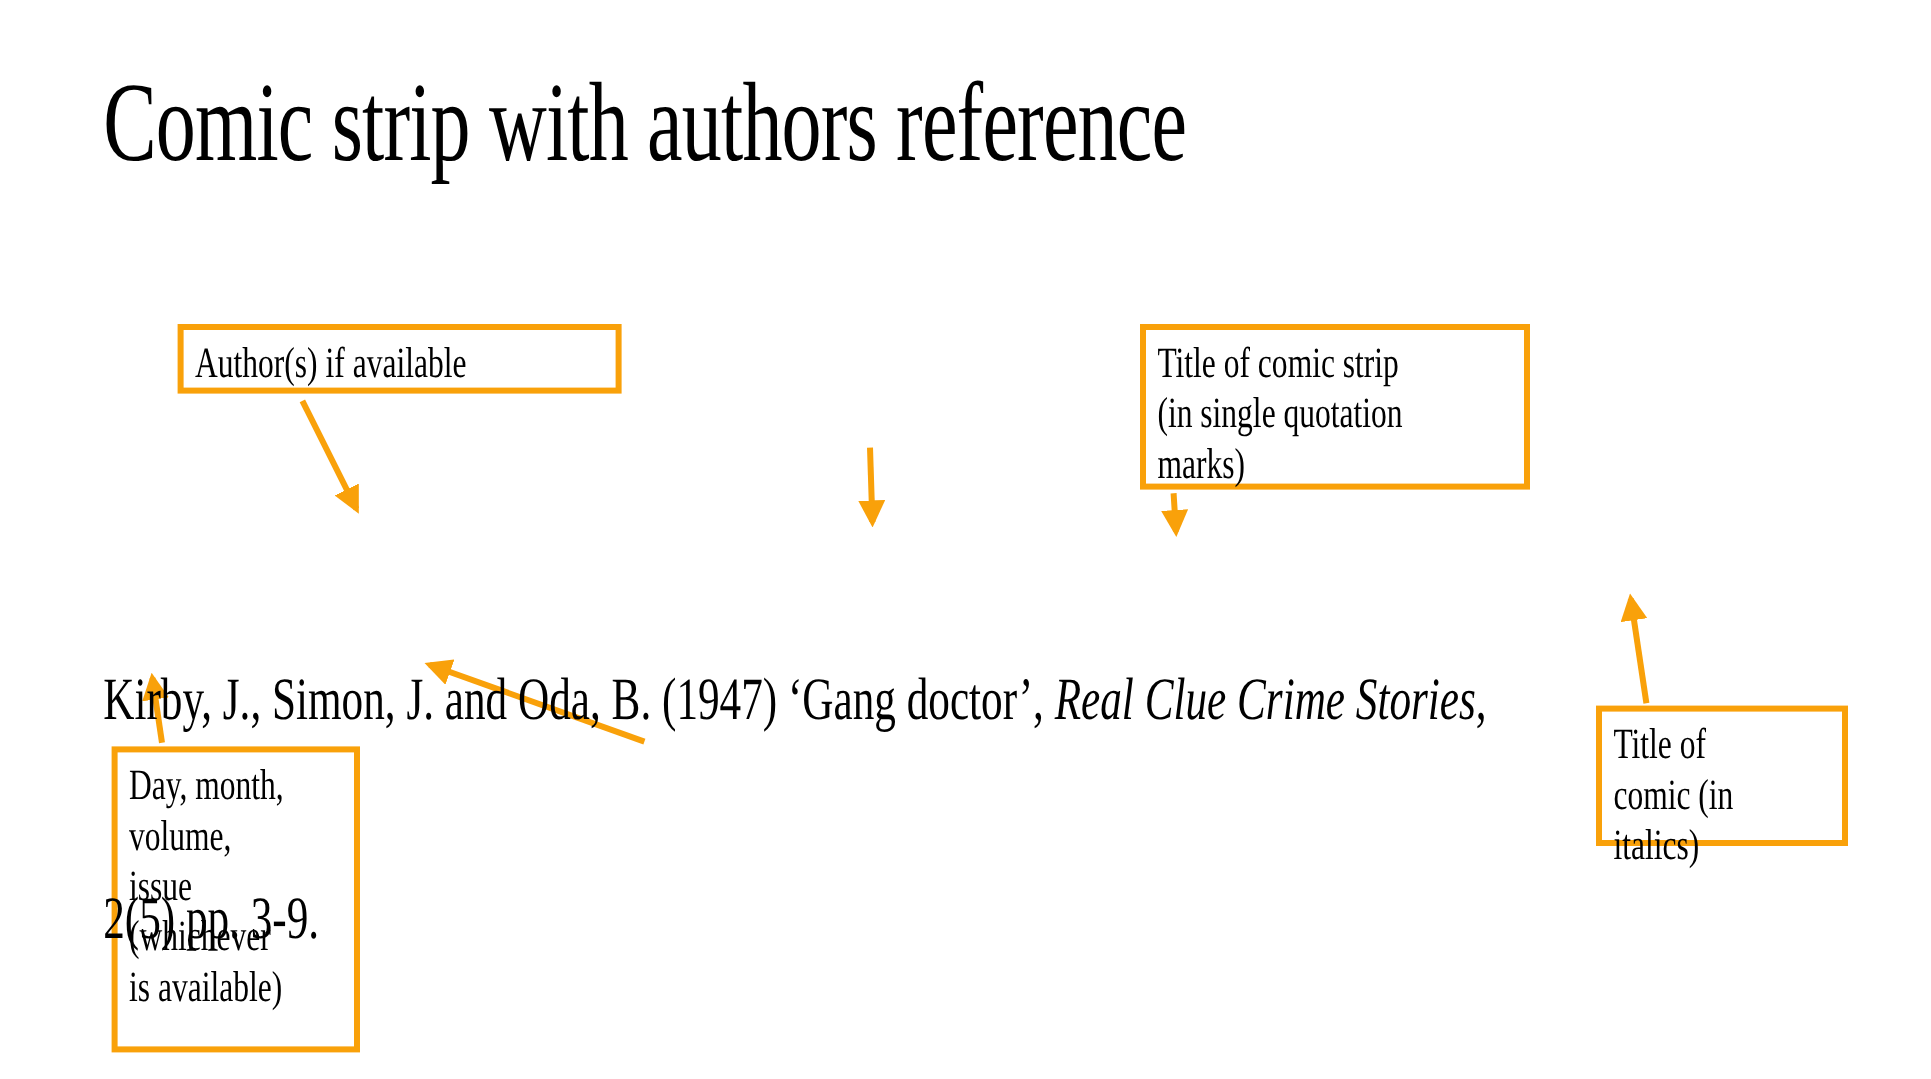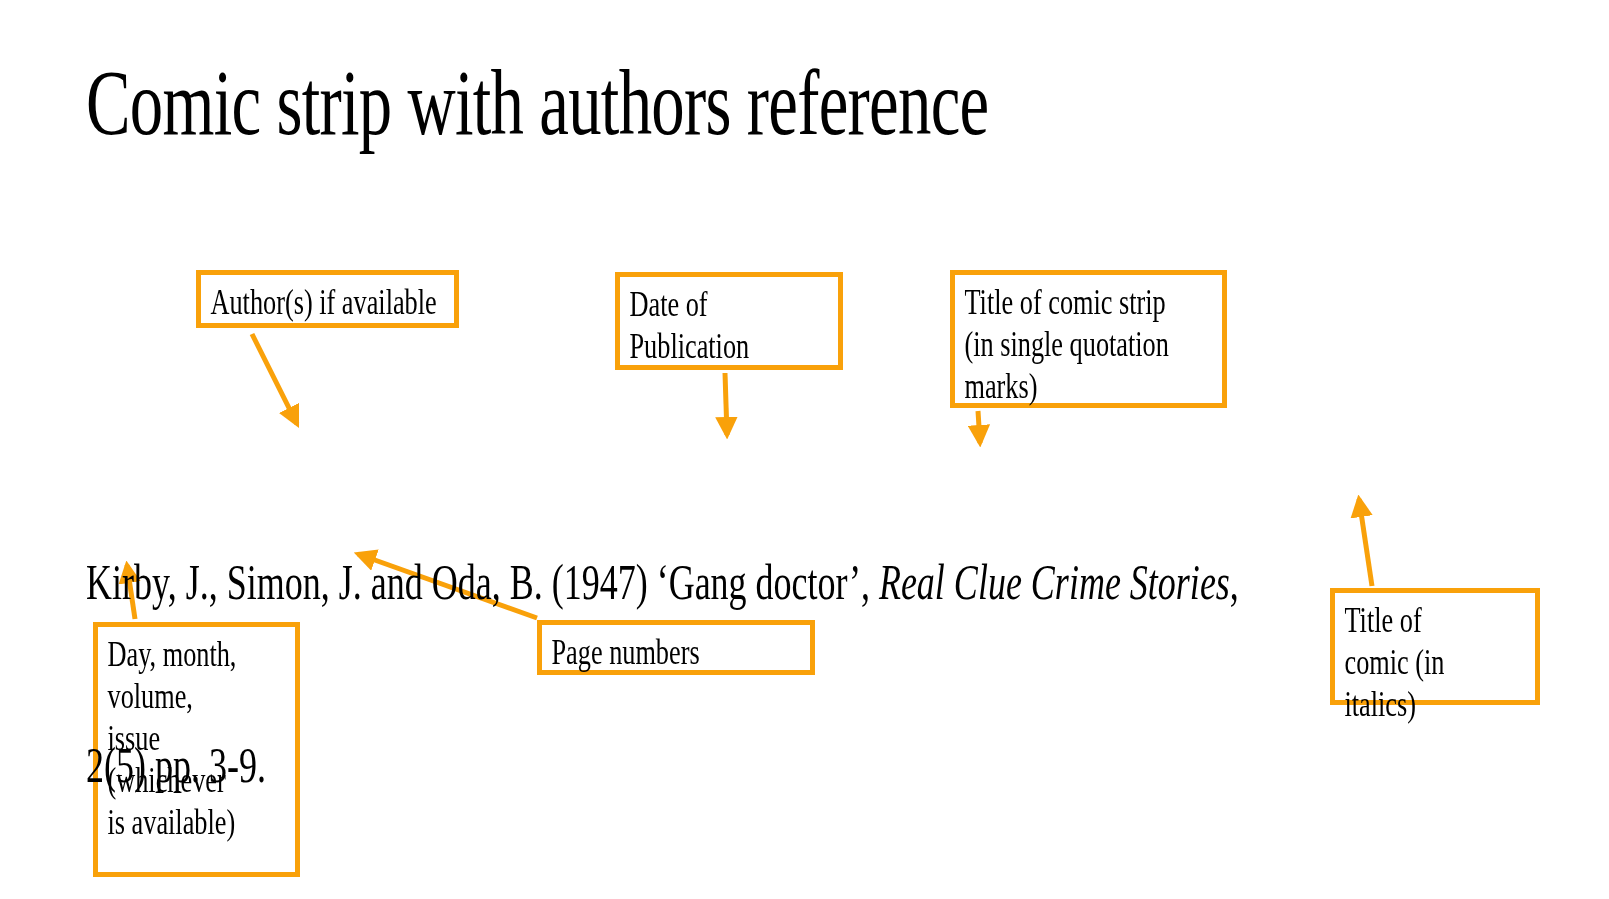--- a/index.html
+++ b/index.html
@@ -47,23 +47,23 @@
     background: #ffffff;
   }
   .callout-text {
     font-size: 36px;
     line-height: 42px;
     white-space: pre;
     padding: 6px 0 0 13px;
     transform: scaleX(0.73);
     transform-origin: left top;
   }
-  .callout-authors     { left: 148px;  top: 270px; width: 263px; height: 58px; margin-left: 48px;  }
+  .callout-authors     { left: 148px;  top: 270px; width: 370px; height: 58px;  }
   .callout-date        { left: 615px;  top: 272px; width: 228px; height: 98px;  }
-  .callout-strip-title { left: 950px;  top: 270px; width: 277px; height: 138px; }
+  .callout-strip-title { left: 950px;  top: 270px; width: 325px; height: 138px; }
   .callout-issue       { left: 93px;   top: 622px; width: 207px; height: 255px; }
   .callout-pages       { left: 537px;  top: 620px; width: 278px; height: 55px;  }
   .callout-comic-title { left: 1330px; top: 588px; width: 210px; height: 117px; }
   .arrows {
     position: absolute;
     left: 0; top: 0;
     width: 1609px;
     height: 899px;
     pointer-events: none;
   }
@@ -94,42 +94,35 @@
     <line x1="978" y1="411" x2="980" y2="443" marker-end="url(#ah)"></line>
     <line x1="135" y1="619" x2="127" y2="565" marker-end="url(#ah)"></line>
     <line x1="537" y1="618" x2="358" y2="554" marker-end="url(#ah)"></line>
     <line x1="1372" y1="586" x2="1359" y2="499" marker-end="url(#ah)"></line>
   </svg>
 
   <div class="callout callout-authors">
     <div class="callout-text">Author(s) if available</div>
   </div>
 
-  <div class="callout callout-date">
-    <div class="callout-text">Date of
-Publication</div>
-  </div>
 
   <div class="callout callout-strip-title">
     <div class="callout-text">Title of comic strip
 (in single quotation
 marks)</div>
   </div>
 
   <div class="callout callout-issue">
     <div class="callout-text">Day, month,
 volume,
 issue
 (whichever
 is available)</div>
   </div>
 
-  <div class="callout callout-pages">
-    <div class="callout-text">Page numbers</div>
-  </div>
 
   <div class="callout callout-comic-title">
     <div class="callout-text">Title of
 comic (in
 italics)</div>
   </div>
 
   <div class="reference">
     <div><span>Kirby, J., Simon, J. and Oda, B. (1947) ‘Gang doctor’, </span><span class="italic">Real Clue Crime Stories</span><span>,</span></div>
     <div>2(5) pp. 3-9.</div>

